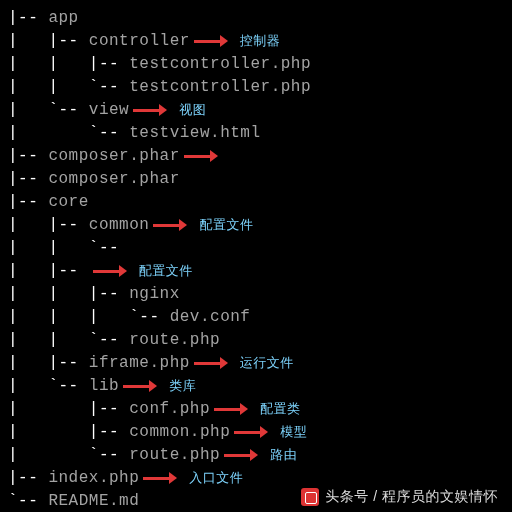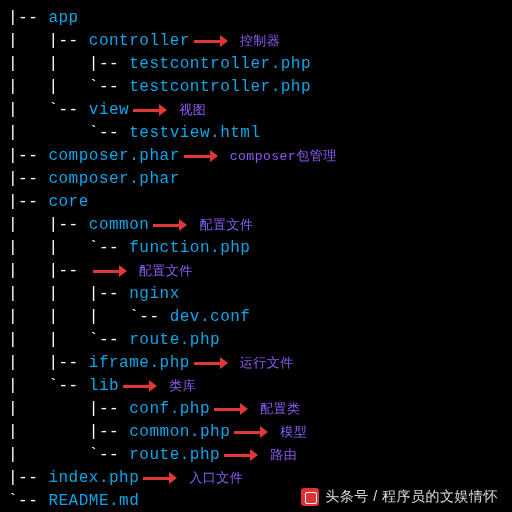--- a/index.html
+++ b/index.html
@@ -1,42 +1,42 @@
 <!DOCTYPE html>
 <html><head>
 <meta charset="utf-8">
 <style>
   html,body{margin:0;padding:0;background:#000;width:512px;height:512px;overflow:hidden}
   body{font-family:"Courier New",monospace;font-size:16px;color:#fff;padding:6px 8px;box-sizing:border-box;letter-spacing:0.5px}
   .row{display:flex;align-items:center;height:23px;white-space:pre}
   .prefix{color:#fff}
-  .name{color:#0ea5e9}
-  .note{color:#8b5cf6;font-size:13px;margin-left:8px}
+  .name{color:#a3a3a3}
+  .note{color:#7dd3fc;font-size:13px;margin-left:8px}
   .arrow{display:inline-block;width:34px;height:8px;position:relative;margin:0 4px;vertical-align:middle}
   .arrow::before{content:"";position:absolute;left:0;top:3px;width:26px;height:3px;background:#e03838}
   .arrow::after{content:"";position:absolute;right:0;top:-2px;width:0;height:0;border-left:8px solid #e03838;border-top:6px solid transparent;border-bottom:6px solid transparent}
   .footer{position:absolute;right:14px;bottom:6px;color:#ddd;font-family:sans-serif;font-size:14px;display:flex;gap:6px}
   .logo{width:18px;height:18px;border-radius:3px;background:#d33;position:relative;display:inline-block}
   .logo::after{content:"";position:absolute;left:4px;top:4px;width:10px;height:10px;background:#d33;border:1px solid #fff;border-radius:2px}
 </style>
 </head>
 <body>
 
 <div id="tree">
     <div class="row"><span class="prefix">|-- </span><span class="name">app</span></div>
     <div class="row"><span class="prefix">|   |-- </span><span class="name">controller</span><span class="arrow"></span><span class="note">控制器</span></div>
     <div class="row"><span class="prefix">|   |   |-- </span><span class="name">testcontroller.php</span></div>
     <div class="row"><span class="prefix">|   |   `-- </span><span class="name">testcontroller.php</span></div>
     <div class="row"><span class="prefix">|   `-- </span><span class="name">view</span><span class="arrow"></span><span class="note">视图</span></div>
     <div class="row"><span class="prefix">|       `-- </span><span class="name">testview.html</span></div>
-    <div class="row"><span class="prefix">|-- </span><span class="name">composer.phar</span><span class="arrow"></span><span class="note">composer包管理</span></div>
+    <div class="row"><span class="prefix">|-- </span><span class="name">composer.phar</span><span class="arrow"></span></div>
     <div class="row"><span class="prefix">|-- </span><span class="name">composer.phar</span></div>
     <div class="row"><span class="prefix">|-- </span><span class="name">core</span></div>
     <div class="row"><span class="prefix">|   |-- </span><span class="name">common</span><span class="arrow"></span><span class="note">配置文件</span></div>
-    <div class="row"><span class="prefix">|   |   `-- </span><span class="name">function.php</span></div>
+    <div class="row"><span class="prefix">|   |   `-- </span></div>
     <div class="row"><span class="prefix">|   |-- </span><span class="arrow"></span><span class="note">配置文件</span></div>
     <div class="row"><span class="prefix">|   |   |-- </span><span class="name">nginx</span></div>
     <div class="row"><span class="prefix">|   |   |   `-- </span><span class="name">dev.conf</span></div>
     <div class="row"><span class="prefix">|   |   `-- </span><span class="name">route.php</span></div>
     <div class="row"><span class="prefix">|   |-- </span><span class="name">iframe.php</span><span class="arrow"></span><span class="note">运行文件</span></div>
     <div class="row"><span class="prefix">|   `-- </span><span class="name">lib</span><span class="arrow"></span><span class="note">类库</span></div>
     <div class="row"><span class="prefix">|       |-- </span><span class="name">conf.php</span><span class="arrow"></span><span class="note">配置类</span></div>
     <div class="row"><span class="prefix">|       |-- </span><span class="name">common.php</span><span class="arrow"></span><span class="note">模型</span></div>
     <div class="row"><span class="prefix">|       `-- </span><span class="name">route.php</span><span class="arrow"></span><span class="note">路由</span></div>
     <div class="row"><span class="prefix">|-- </span><span class="name">index.php</span><span class="arrow"></span><span class="note">入口文件</span></div>

